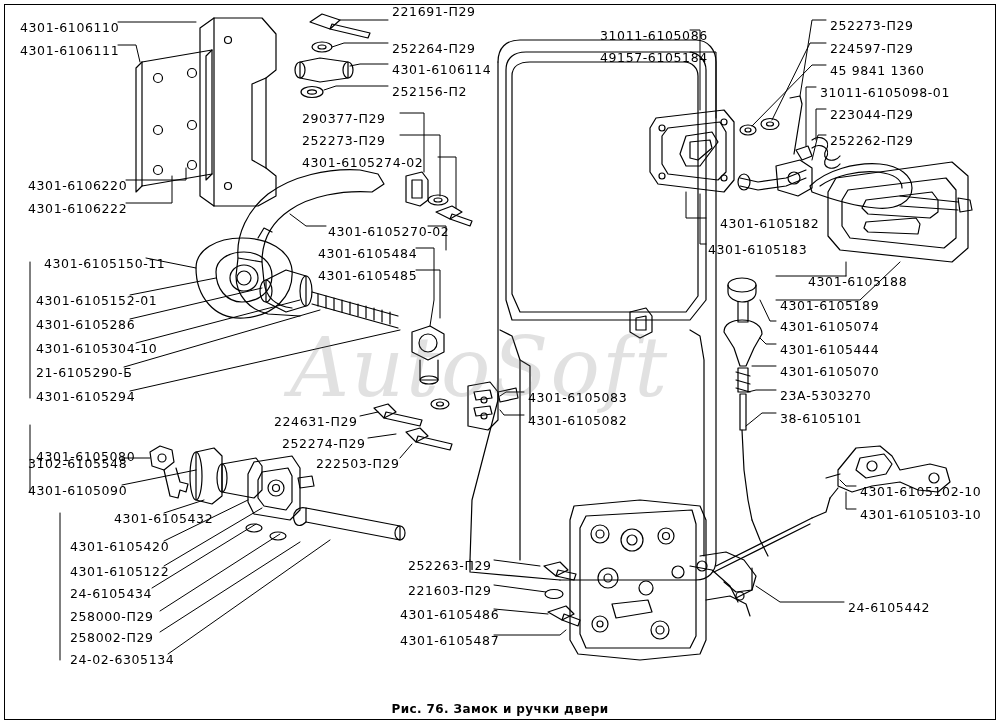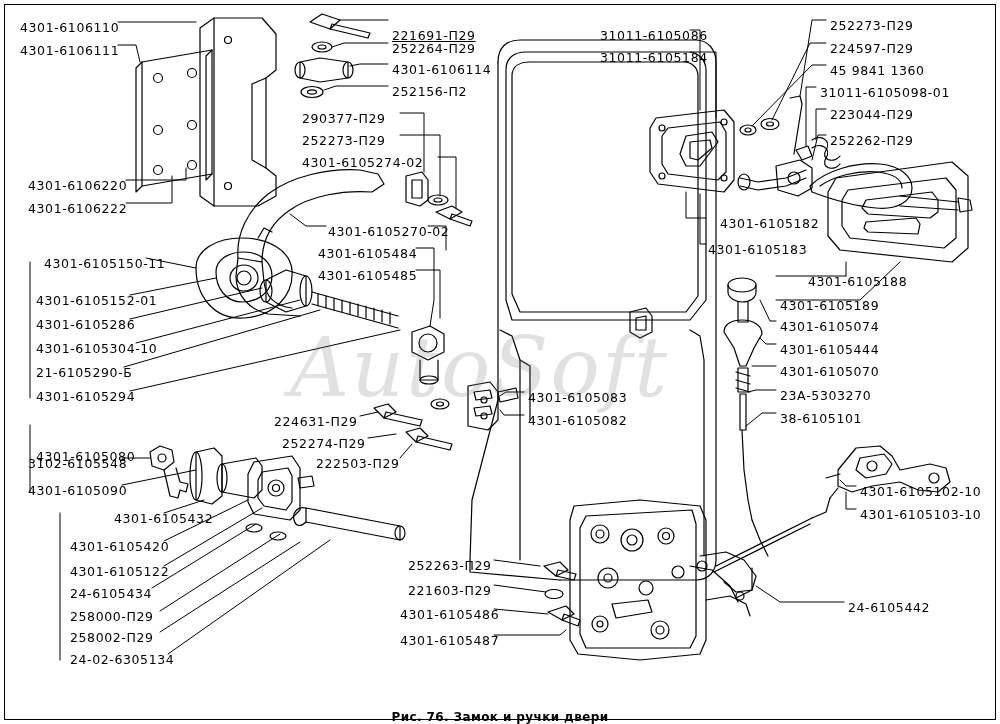--- a/index.html
+++ b/index.html
@@ -31,21 +31,21 @@
     font-family: "DejaVu Sans", sans-serif;
     font-size: 12.5px;
     letter-spacing: 0.6px;
     color: #000;
     white-space: nowrap;
   }
   .caption {
     position: absolute;
     left: 0;
     right: 0;
-    bottom: 0;
+    bottom: 8px;
     text-align: center;
     font-size: 12px;
     font-weight: bold;
     letter-spacing: 0.4px;
     color: #000;
   }
   .watermark {
     position: absolute;
     left: 0;
     top: 0;
@@ -394,21 +394,21 @@
     </g>
 
   </svg>
 
   <div class="watermark">
     <div class="wm-text">AutoSoft</div>
   </div>
 
   <div class="lbl" style="left:20px;  top:20px;">4301-6106110</div>
   <div class="lbl" style="left:20px;  top:43px;">4301-6106111</div>
-  <div class="lbl" style="left:392px; top:28px;text-decoration:underline;">221691-П29</div>
+  <div class="lbl" style="left:392px; top:4px;">221691-П29</div>
   <div class="lbl" style="left:392px; top:41px;">252264-П29</div>
   <div class="lbl" style="left:392px; top:62px;">4301-6106114</div>
   <div class="lbl" style="left:392px; top:84px;">252156-П2</div>
   <div class="lbl" style="left:302px; top:111px;">290377-П29</div>
   <div class="lbl" style="left:302px; top:133px;">252273-П29</div>
   <div class="lbl" style="left:302px; top:155px;">4301-6105274-02</div>
   <div class="lbl" style="left:28px;  top:178px;">4301-6106220</div>
   <div class="lbl" style="left:28px;  top:201px;">4301-6106222</div>
   <div class="lbl" style="left:328px; top:224px;">4301-6105270-02</div>
   <div class="lbl" style="left:318px; top:246px;">4301-6105484</div>
@@ -432,21 +432,21 @@
   <div class="lbl" style="left:70px;  top:564px;text-align:center;">4301-6105122</div>
   <div class="lbl" style="left:70px;  top:586px;">24-6105434</div>
   <div class="lbl" style="left:70px;  top:609px;">258000-П29</div>
   <div class="lbl" style="left:70px;  top:630px;">258002-П29</div>
   <div class="lbl" style="left:70px;  top:652px;">24-02-6305134</div>
   <div class="lbl" style="left:408px; top:558px;">252263-П29</div>
   <div class="lbl" style="left:408px; top:583px;">221603-П29</div>
   <div class="lbl" style="left:400px; top:607px;">4301-6105486</div>
   <div class="lbl" style="left:400px; top:633px;">4301-6105487</div>
   <div class="lbl" style="left:600px; top:28px;">31011-6105086</div>
-  <div class="lbl" style="left:600px; top:50px;">31011-6105184</div>
+  <div class="lbl" style="left:600px; top:50px;">49157-6105184</div>
   <div class="lbl" style="left:830px; top:18px;">252273-П29</div>
   <div class="lbl" style="left:830px; top:41px;">224597-П29</div>
   <div class="lbl" style="left:830px; top:63px;">45 9841 1360</div>
   <div class="lbl" style="left:820px; top:85px;">31011-6105098-01</div>
   <div class="lbl" style="left:830px; top:107px;">223044-П29</div>
   <div class="lbl" style="left:830px; top:133px;">252262-П29</div>
   <div class="lbl" style="left:708px; top:216px;padding-left:12px;">4301-6105182</div>
   <div class="lbl" style="left:708px; top:242px;">4301-6105183</div>
   <div class="lbl" style="left:808px; top:274px;">4301-6105188</div>
   <div class="lbl" style="left:780px; top:298px;">4301-6105189</div>

